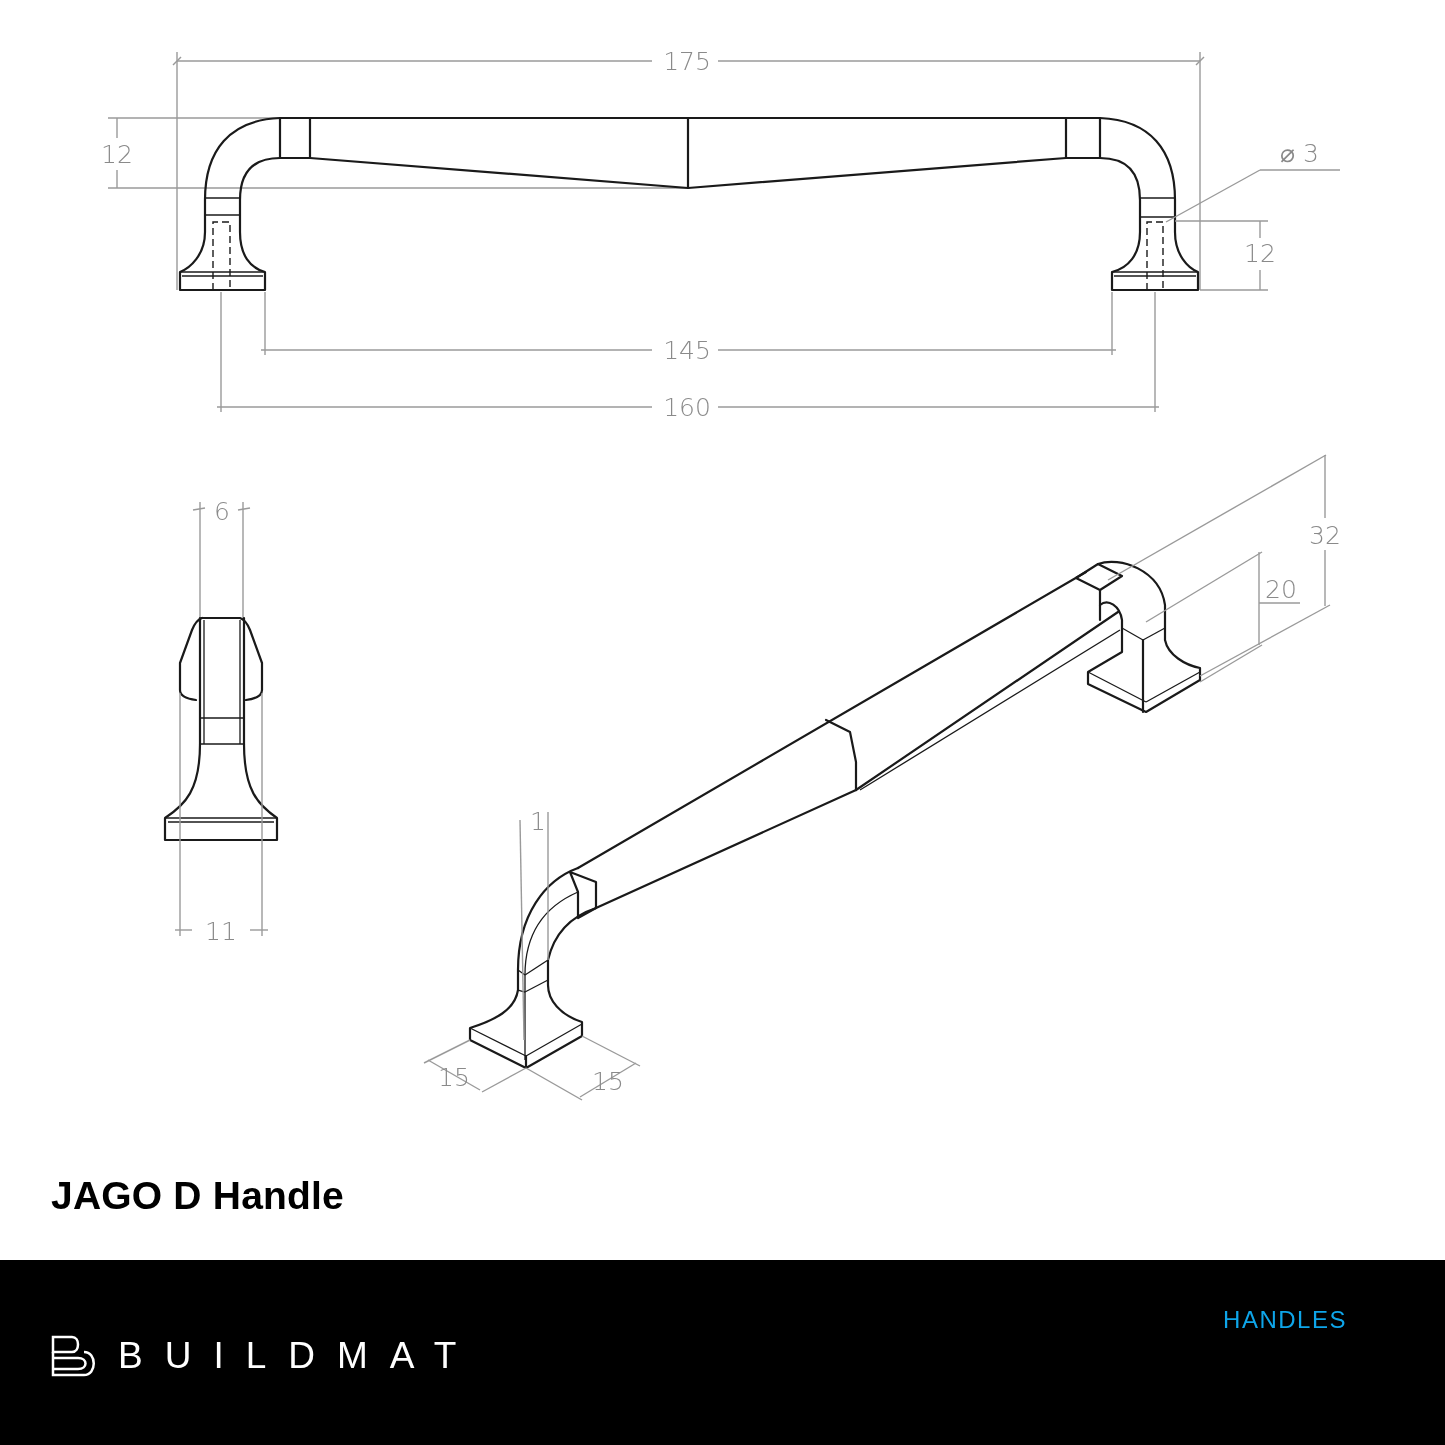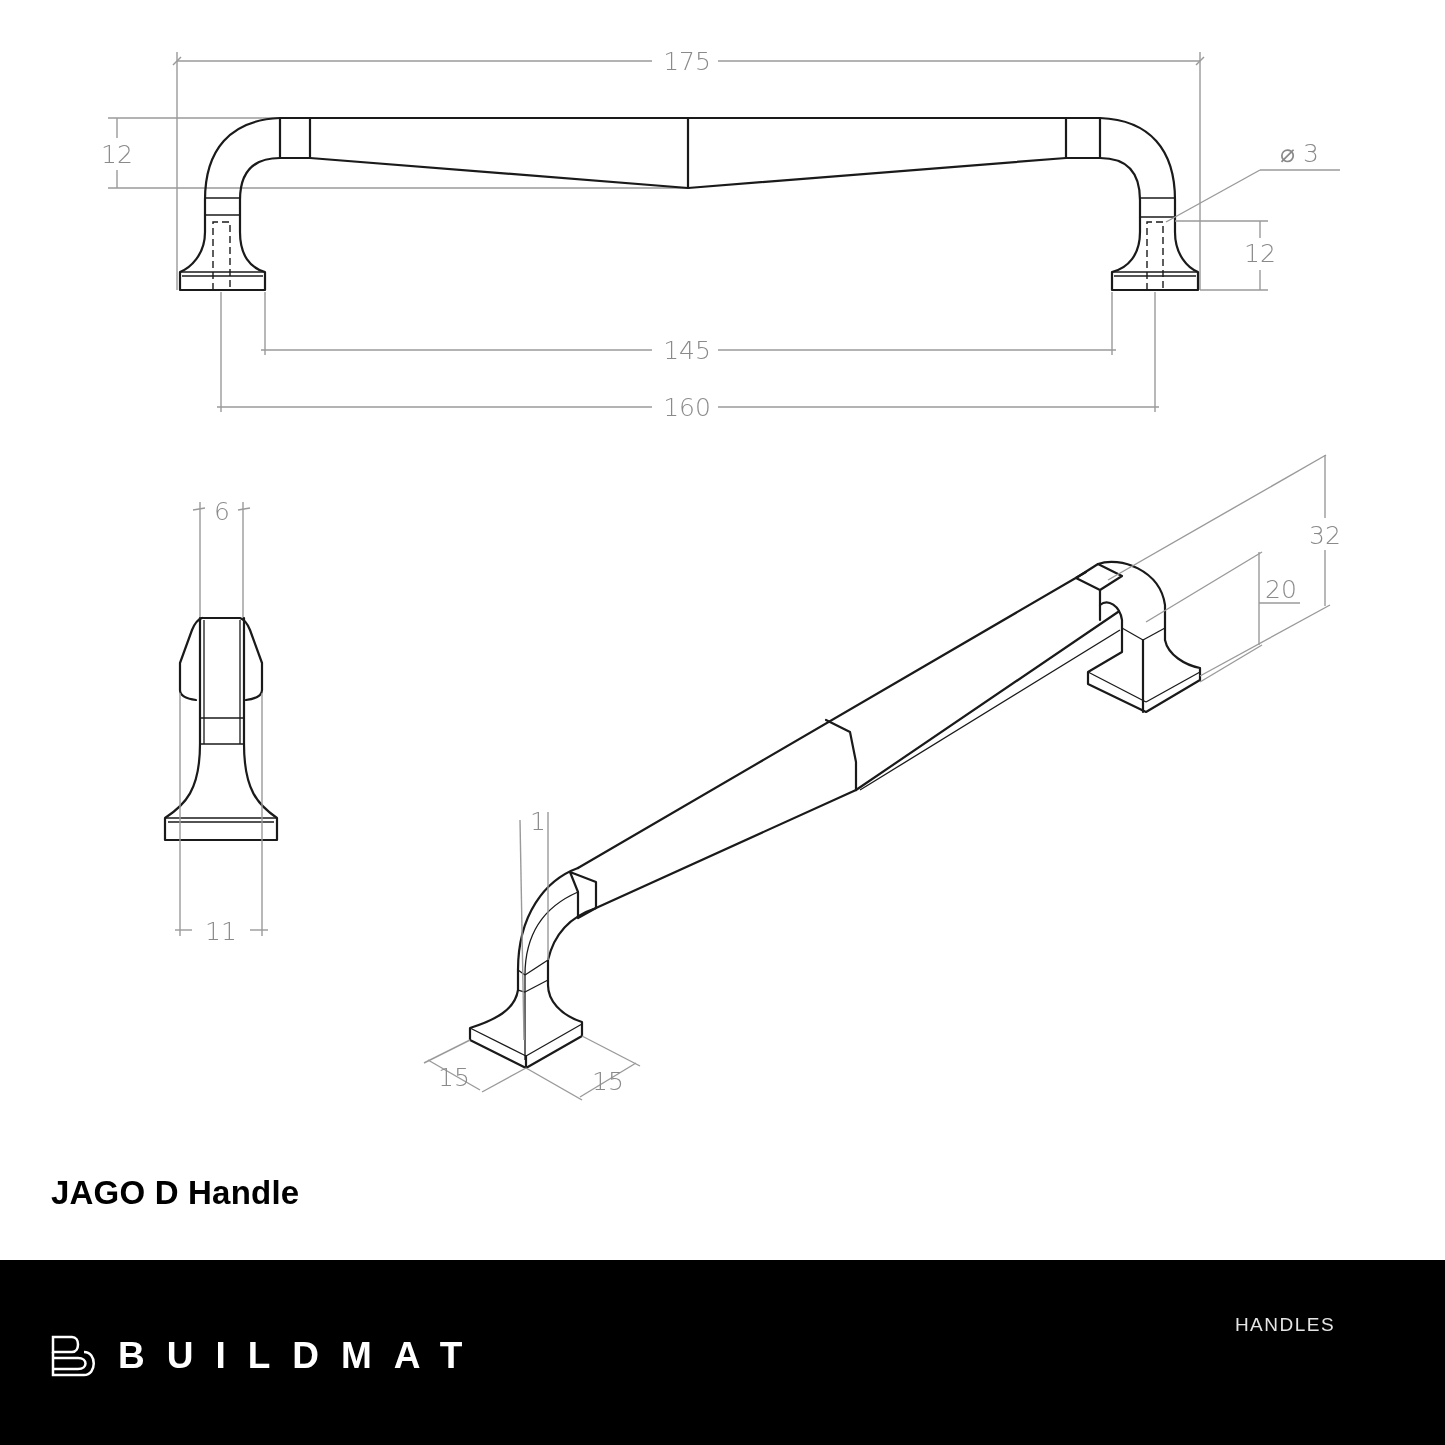--- a/index.html
+++ b/index.html
@@ -3,27 +3,27 @@
 <meta charset="utf-8">
 <style>
   html, body { margin:0; padding:0; background:#ffffff; }
   body { width:1445px; height:1445px; position:relative; overflow:hidden; font-family:"Liberation Sans", sans-serif; }
   #drawing { position:absolute; left:0; top:0; width:1445px; height:1260px; }
   .dim-text { font-family:"DejaVu Sans", sans-serif; font-size:25px; fill:#8a8a8a; font-weight:300; }
   .dim { stroke:#9a9a9a; stroke-width:1.4; fill:none; }
   .obj { stroke:#1a1a1a; stroke-width:2.2; fill:none; stroke-linejoin:round; stroke-linecap:round; }
   .thin { stroke:#1a1a1a; stroke-width:1.3; fill:none; }
   .hidden { stroke:#1a1a1a; stroke-width:1.4; fill:none; stroke-dasharray:7 4; }
-  #product-title { position:absolute; left:51px; top:1174px; font-size:33px; font-weight:bold; color:#000; letter-spacing:0.2px; margin:0; }
+  #product-title { position:absolute; left:51px; top:1174px; font-size:39px; font-weight:bold; color:#000; letter-spacing:0.2px; margin:0; }
   #footer { position:absolute; left:0; top:1260px; width:1445px; height:185px; background:#000; }
   #buildmat-logo { position:absolute; left:50px; top:74px; display:flex; align-items:center; }
-  #buildmat-text { color:#fff; font-size:37px; font-weight:bold; letter-spacing:22px; margin-left:16px; }
+  #buildmat-text { color:#fff; font-size:37px; font-weight:normal; letter-spacing:22px; margin-left:16px; }
   #momo-logo { position:absolute; left:1180px; top:38px; width:210px; text-align:center; color:#fff; }
   #momo-text { font-size:62px; font-weight:300; letter-spacing:-1px; line-height:62px; font-family:"DejaVu Sans", sans-serif; -webkit-text-stroke:0.3px #fff; color:transparent; }
-  #momo-sub { font-size:19px; letter-spacing:1.5px; margin-top:16px; color:#e5e5e5; }
+  #momo-sub { font-size:24px; letter-spacing:1.5px; margin-top:8px; color:#0ea5e9; }
 </style>
 </head>
 <body>
 
 <svg id="drawing" viewBox="0 0 1445 1260" xmlns="http://www.w3.org/2000/svg">
 
   <g>
 
     <g>
       <line class="dim" x1="177" y1="61" x2="652" y2="61"></line>

